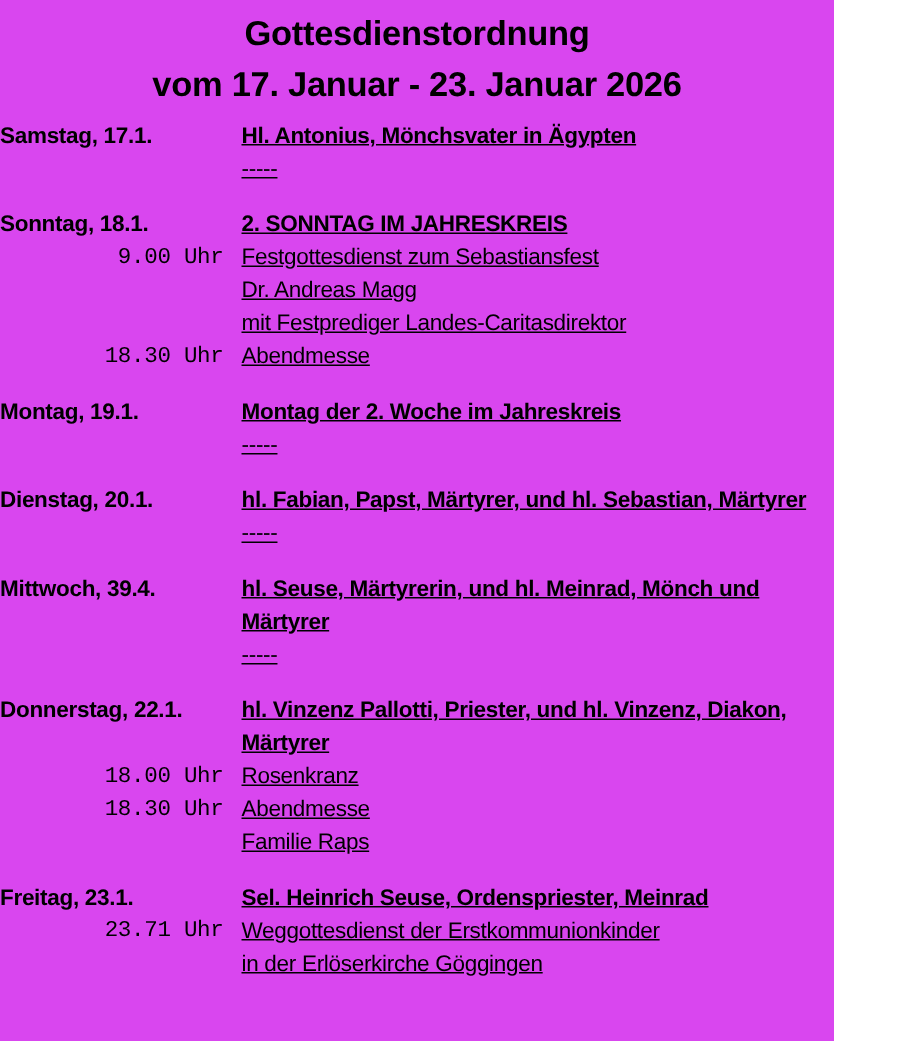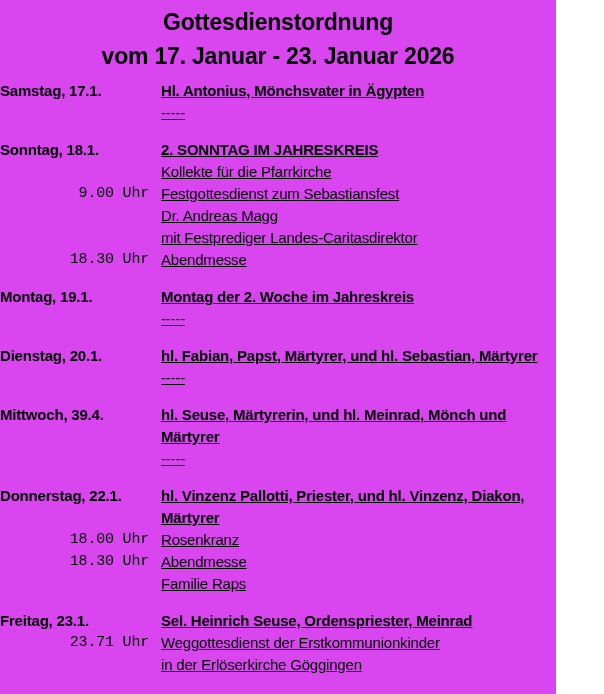--- a/index.html
+++ b/index.html
@@ -55,24 +55,20 @@
           <div class="cell-left"></div>
           <div class="cell-right">-----</div>
         </div>
       </section>
       <section class="entry">
         <div class="row">
           <div class="cell-left">
             <span class="day">Sonntag, 18.1.</span>
           </div>
           <div class="cell-right bold">2. SONNTAG IM JAHRESKREIS</div>
-        </div>
-        <div class="row">
-          <div class="cell-left"></div>
-          <div class="cell-right">Kollekte für die Pfarrkirche</div>
         </div>
         <div class="row">
           <div class="cell-left">
             <span class="time">9.00 Uhr</span>
           </div>
           <div class="cell-right">Festgottesdienst zum Sebastiansfest</div>
         </div>
         <div class="row">
           <div class="cell-left"></div>
           <div class="cell-right">Dr. Andreas Magg</div>

